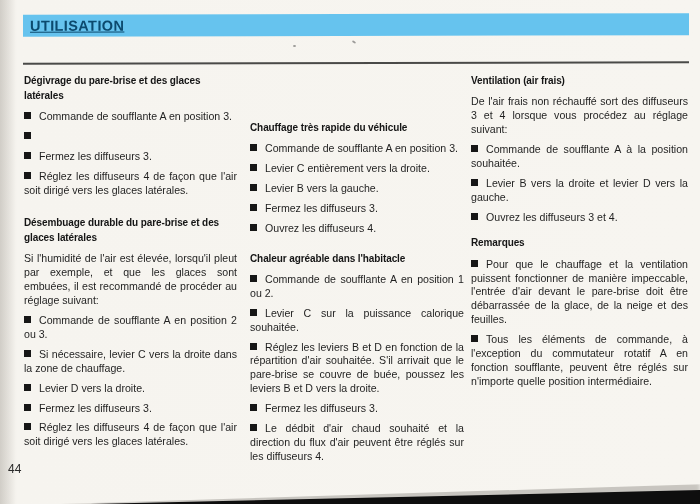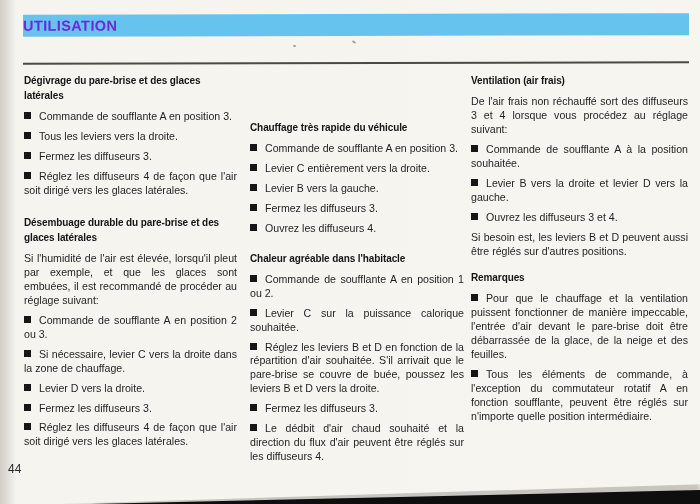--- a/index.html
+++ b/index.html
@@ -11,22 +11,22 @@
     color:#1f1f1f;
     overflow:hidden;
   }
   .header-bar{
     position:absolute;left:23px;top:14px;width:666px;height:22px;
     background:#66c3ee;
     display:flex;align-items:center;
     transform:rotate(-0.15deg);
   }
   .header-bar .title{
-    font-size:14.5px;font-weight:bold;color:#6d28d9;
-    letter-spacing:0.4px;
+    font-size:14.5px;font-weight:bold;color:#0c4a6e;
+    letter-spacing:0.4px;padding-left:7px;text-decoration:underline;
   }
   .rule{
     position:absolute;left:23px;top:62px;width:666px;height:1.5px;
     background:#4a4a48;
     transform:rotate(-0.12deg);
   }
   .columns{
     position:absolute;left:24px;top:73px;width:664px;
     display:flex;
   }
@@ -87,21 +87,21 @@
   </div>
 
   <div class="rule"></div>
 
   <div class="columns">
 
     <div class="col col-1">
       <div class="sec sec-1">
         <h3 class="sec-heading">Dégivrage du pare-brise et des glaces latérales</h3>
         <div class="bullet"><span class="sq"></span><span>Commande de soufflante A en position 3.</span></div>
-        <div class="bullet"><span class="sq"></span><span>Tous les leviers vers la droite.</span></div>
+        <div class="bullet"><span class="sq"></span></div>
         <div class="bullet"><span class="sq"></span><span>Fermez les diffuseurs 3.</span></div>
         <div class="bullet"><span class="sq"></span><span>Réglez les diffuseurs 4 de façon que l'air soit dirigé vers les glaces latérales.</span></div>
       </div>
       <div class="sec sec-2">
         <h3 class="sec-heading">Désembuage durable du pare-brise et des glaces latérales</h3>
         <p class="para">Si l'humidité de l'air est élevée, lorsqu'il pleut par exemple, et que les glaces sont embuées, il est recommandé de procéder au réglage suivant:</p>
         <div class="bullet"><span class="sq"></span><span>Commande de soufflante A en position 2 ou 3.</span></div>
         <div class="bullet"><span class="sq"></span><span>Si nécessaire, levier C vers la droite dans la zone de chauffage.</span></div>
         <div class="bullet"><span class="sq"></span><span>Levier D vers la droite.</span></div>
         <div class="bullet"><span class="sq"></span><span>Fermez les diffuseurs 3.</span></div>
@@ -128,21 +128,20 @@
       </div>
     </div>
 
     <div class="col col-3">
       <div class="sec sec-1">
         <h3 class="sec-heading">Ventilation (air frais)</h3>
         <p class="para">De l'air frais non réchauffé sort des diffuseurs 3 et 4 lorsque vous procédez au réglage suivant:</p>
         <div class="bullet"><span class="sq"></span><span>Commande de soufflante A à la position souhaitée.</span></div>
         <div class="bullet"><span class="sq"></span><span>Levier B vers la droite et levier D vers la gauche.</span></div>
         <div class="bullet"><span class="sq"></span><span>Ouvrez les diffuseurs 3 et 4.</span></div>
-        <p class="outro">Si besoin est, les leviers B et D peuvent aussi être réglés sur d'autres positions.</p>
       </div>
       <div class="sec sec-2">
         <h3 class="sec-heading">Remarques</h3>
         <div class="bullet"><span class="sq"></span><span>Pour que le chauffage et la ventilation puissent fonctionner de manière impeccable, l'entrée d'air devant le pare-brise doit être débarrassée de la glace, de la neige et des feuilles.</span></div>
         <div class="bullet"><span class="sq"></span><span>Tous les éléments de commande, à l'exception du commutateur rotatif A en fonction soufflante, peuvent être réglés sur n'importe quelle position intermédiaire.</span></div>
 
       </div>
     </div>
 
   </div>

